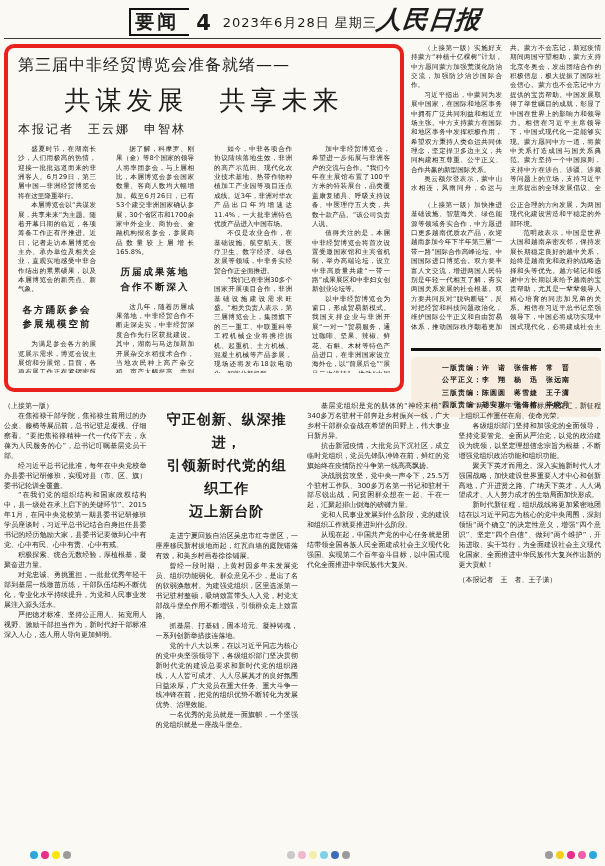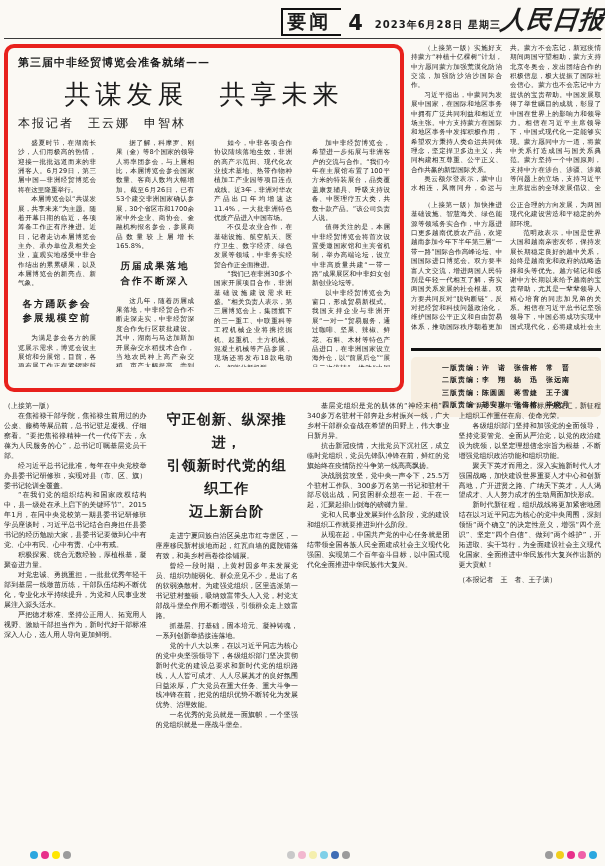--- a/index.html
+++ b/index.html
@@ -4,42 +4,42 @@
 <style>
   * { margin:0; padding:0; box-sizing:border-box; }
   html,body { background:#e9e7e2; }
   .page {
     position:relative; width:605px; height:866px; margin:0 auto;
     background:#fbf9f4; color:#1c1c1c; overflow:hidden;
     font-family:"DejaVu Sans", sans-serif;
   }
   
   .hdr { position:absolute; top:5px; left:5px; right:0; height:31px;
-         display:flex; justify-content:flex-end; align-items:flex-end; }
+         display:flex; justify-content:center; align-items:flex-end; }
   .hdr-left { display:flex; align-items:flex-end; }
   .section-box {
     font-size:19px; font-weight:bold; letter-spacing:3px;
     border:2px solid #111; border-right:none;
     padding:1px 10px 2px 4px; line-height:1.1;
   }
   .page-num { font-size:21px; font-weight:bold; margin-left:7px; line-height:1; padding-bottom:2px; }
-  .page-date { font-size:10px; font-weight:bold; margin-left:12px; padding-bottom:4px; letter-spacing:1px; }
+  .page-date { font-size:13px; font-weight:normal; margin-left:12px; padding-bottom:4px; letter-spacing:1px; }
   .masthead {
     font-family:"DejaVu Serif", serif; font-style:italic; font-weight:bold;
     font-size:25px; letter-spacing:1px; padding-bottom:0px; transform:skewX(-6deg);
   }
   .top-rule { position:absolute; top:38px; left:4px; right:4px; border-top:1.5px solid #3a3a3a; }
 
   
   .red-box {
     position:absolute; left:4px; top:44px; width:400px; height:348px;
     border:4px solid #e8211c; border-radius:10px; padding:7px 10px 8px;
     background:#fbf9f4; overflow:hidden;
   }
-  .kicker { font-size:11px; font-weight:bold; letter-spacing:1px; }
+  .kicker { font-size:16px; font-weight:normal; letter-spacing:1px; }
   .headline { font-size:26px; font-weight:normal; text-align:center;
               letter-spacing:5px; margin:7px 0 3px; }
   .byline { font-size:12px; text-align:left; margin-bottom:7px; letter-spacing:2px; }
   .box-cols { display:flex; gap:20px; height:228px; overflow:hidden; }
   .box-cols .col { flex:1; font-size:6.6px; line-height:1.42; text-align:justify; overflow:hidden; }
   .para { text-indent:2em; margin:0; }
   .para.noindent { text-indent:0; }
   .para.credit { text-indent:0; text-align:left; margin-top:5px; }
   .subhead {
     font-weight:bold; text-align:center; white-space:pre-line;
@@ -128,21 +128,21 @@
         <p class="para">习近平指出，中蒙同为发展中国家，在国际和地区事务中拥有广泛共同利益和相近立场主张。中方支持蒙方在国际和地区事务中发挥积极作用，希望双方秉持人类命运共同体理念，坚定捍卫多边主义，共同构建相互尊重、公平正义、合作共赢的新型国际关系。</p>
         <p class="para">奥云额尔登表示，蒙中山水相连，风雨同舟，命运与共。蒙方不会忘记，新冠疫情期间两国守望相助，蒙方支持北京冬奥会，发出团结合作的积极信息，极大提振了国际社会信心。蒙方也不会忘记中方提供的宝贵帮助。中国发展取得了举世瞩目的成就，彰显了中国在世界上的影响力和领导力。相信在习近平主席领导下，中国式现代化一定能够实现。蒙方愿同中方一道，将蒙中关系打造成国与国关系典范。蒙方坚持一个中国原则，支持中方在涉台、涉疆、涉藏等问题上的立场，支持习近平主席提出的全球发展倡议、全球安全倡议、全球文明倡议，愿同中方密切协作，继续相互尊重并支持彼此选择的发展道路，高质量共建“一带一路”，加强政党和青年交流，推进两国跨境铁路、口岸联通等互联互通，深化经贸、投资、能源、绿色发展、风电等领域合作。</p>
       </article>
     <article class="cont-article" id="right-art-1">
         <p class="para">（上接第一版）加快推进基础设施、智慧海关、绿色能源等领域务实合作，中方愿进口更多越南优质农产品，欢迎越南参加今年下半年第三届“一带一路”国际合作高峰论坛、中国国际进口博览会。双方要丰富人文交流，增进两国人民特别是年轻一代相互了解，夯实两国关系发展的社会根基。双方要共同反对“脱钩断链”，反对把经贸和科技问题政治化，维护国际公平正义和自由贸易体系，推动国际秩序朝着更加公正合理的方向发展，为两国现代化建设营造和平稳定的外部环境。</p>
         <p class="para">范明政表示，中国是世界大国和越南亲密友邻，保持发展长期稳定良好的越中关系，始终是越南党和政府的战略选择和头等优先。越方铭记和感谢中方长期以来给予越南的宝贵帮助，尤其是一辈辈领导人精心培育的同志加兄弟的关系。相信在习近平总书记坚强领导下，中国必将成功实现中国式现代化，必将建成社会主义现代化强国。越方坚定奉行一个中国政策，支持习近平主席提出的全球发展倡议、全球安全倡议、全球文明倡议，将继续积极参与共建“一带一路”，深化各领域合作，推动越中关系不断向前发展。越方反对将经贸问题政治化，愿同中方密切协作，共同应对各种风险挑战，不让任何势力离间越中关系，构建命运与共的越中全面战略合作伙伴关系。</p>
       </article>
     <div class="black-rule"></div>
     <div class="editors-box" id="editors-box">
         <div>一版责编：许　诺　张倍榕　常　晋</div>
-        <div>二版责编：李　翔　杨　迅　张远南</div>
+        <div>公平正义：李　翔　杨　迅　张远南</div>
         <div>三版责编：陈圆圆　蒋雪婕　王子潇</div>
         <div>四版责编：胡安琪　张倍榕　毕晓月</div>
       </div>
   </aside>
 
   <section class="bottom">
     <div class="bottom-cols" id="bottom-cols">
         <div class="col">
           <p class="para noindent">（上接第一版）</p>
           <p class="para">在焦裕禄干部学院，焦裕禄生前用过的办公桌、藤椅等展品前，总书记驻足凝视、仔细察看。“要把焦裕禄精神一代一代传下去，永葆为人民服务的心”，总书记叮嘱基层党员干部。</p>

